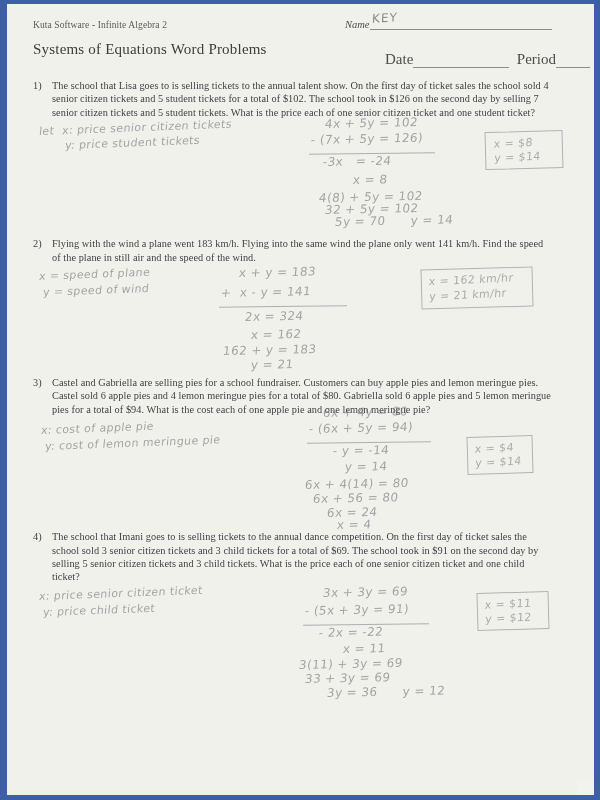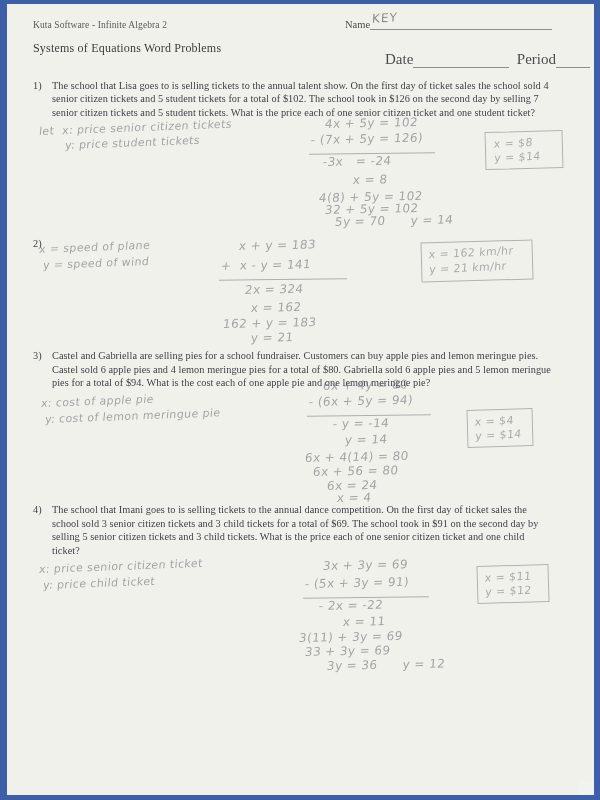--- a/index.html
+++ b/index.html
@@ -68,21 +68,21 @@
     white-space: nowrap;
   }
   .name-block {
     position: absolute;
     left: 312px;
     top: 0px;
     width: 240px;
     font-size: 10.5px;
     color: #4c4c4c;
   }
-  .name-label { display: inline-block; }
+  .name-label { display: inline-block; font-style: italic; }
   .name-rule {
     display: inline-block;
     width: 182px;
     border-bottom: 1px solid #8d8d8d;
     height: 11px;
     vertical-align: bottom;
     position: relative;
   }
   .hw-name {
     position: absolute;
@@ -98,21 +98,21 @@
 
   .hdr-row2 {
     position: relative;
     height: 30px;
     margin-top: 5px;
   }
   .worksheet-title {
     position: absolute;
     left: 0;
     top: -2px;
-    font-size: 12px;
+    font-size: 15px;
     color: #3c3c3c;
     letter-spacing: .2px;
     white-space: nowrap;
   }
   .date-block {
     position: absolute;
     left: 352px;
     top: 8px;
     font-size: 15px;
     color: #4c4c4c;
@@ -233,20 +233,21 @@
           <span class="answer-box" style="left:452px; top:12px; width:78px; height:38px;">
             <span class="hw s11 tiltB" style="left:8px; top:5px;">x = $8</span>
             <span class="hw s11 tiltB" style="left:8px; top:19px;">y = $14</span>
           </span>
         </div>
       </div>
 
       <div class="problem" style="margin-top:2px;">
         <div class="prob-text">
           <span class="prob-num">2)</span>
+          <span>Flying with the wind a plane went 183 km/h.  Flying into the same wind the plane only went 141 km/h.  Find the speed of the plane in still air and the speed of the wind.</span>
         </div>
         <div class="work" style="height:110px;">
           <span class="hw s11 tiltA" style="left:6px; top:6px;">x = speed of plane</span>
           <span class="hw s11 tiltA" style="left:10px; top:22px;">y = speed of wind</span>
 
           <span class="hw s12 tiltB" style="left:206px; top:2px;">x + y = 183</span>
           <span class="hw s12 tiltB" style="left:188px; top:22px;">+  x - y = 141</span>
           <span class="hw-rule" style="left:186px; top:42px; width:128px;"></span>
           <span class="hw s12 tiltB" style="left:212px; top:46px;">2x = 324</span>
           <span class="hw s12 tiltB" style="left:218px; top:64px;">x = 162</span>

